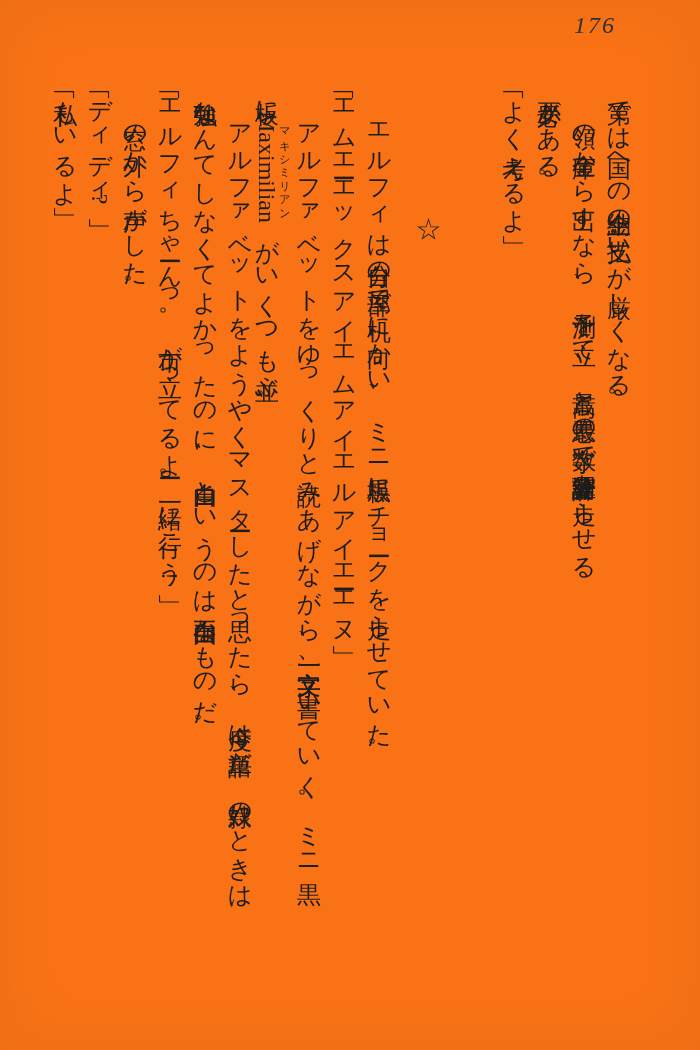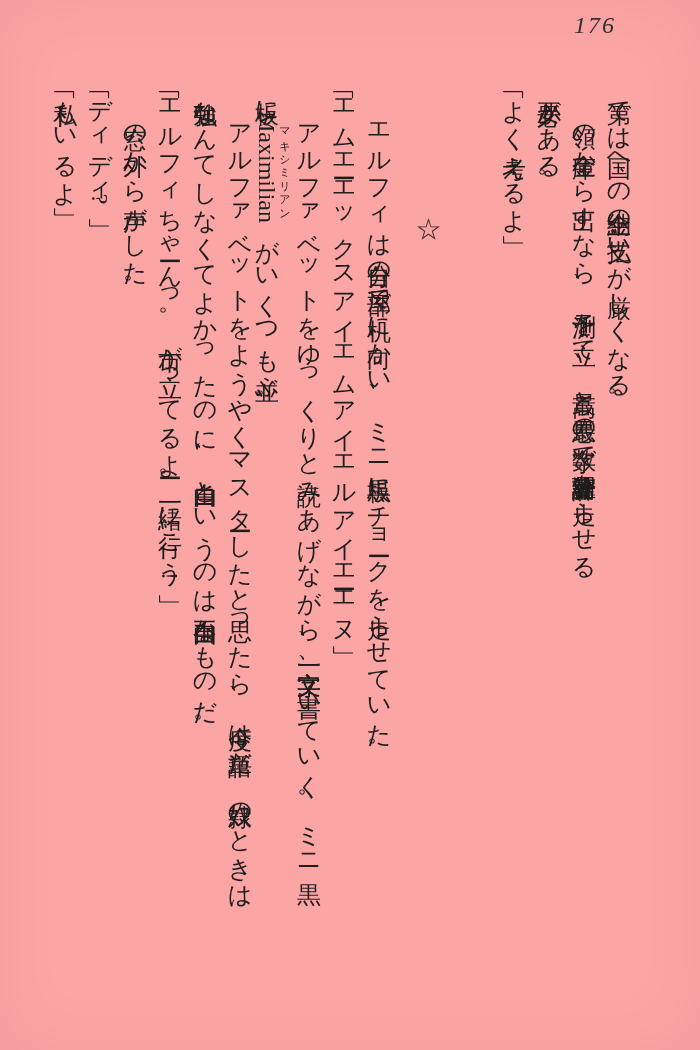--- a/index.html
+++ b/index.html
@@ -4,21 +4,21 @@
 <style>
   html, body {
     margin: 0;
     padding: 0;
     background: #f5f5f3;
   }
   .page {
     position: relative;
     width: 700px;
     height: 1050px;
-    background: #fca5a5;
+    background: #f97316;
     box-shadow: inset 0 0 70px rgba(0,0,0,0.05);
     overflow: hidden;
     font-family: "Liberation Serif", "DejaVu Serif", serif;
     color: #1d1d1d;
   }
   .page-number {
     position: absolute;
     top: 12px;
     right: 84px;
     font-style: italic;

